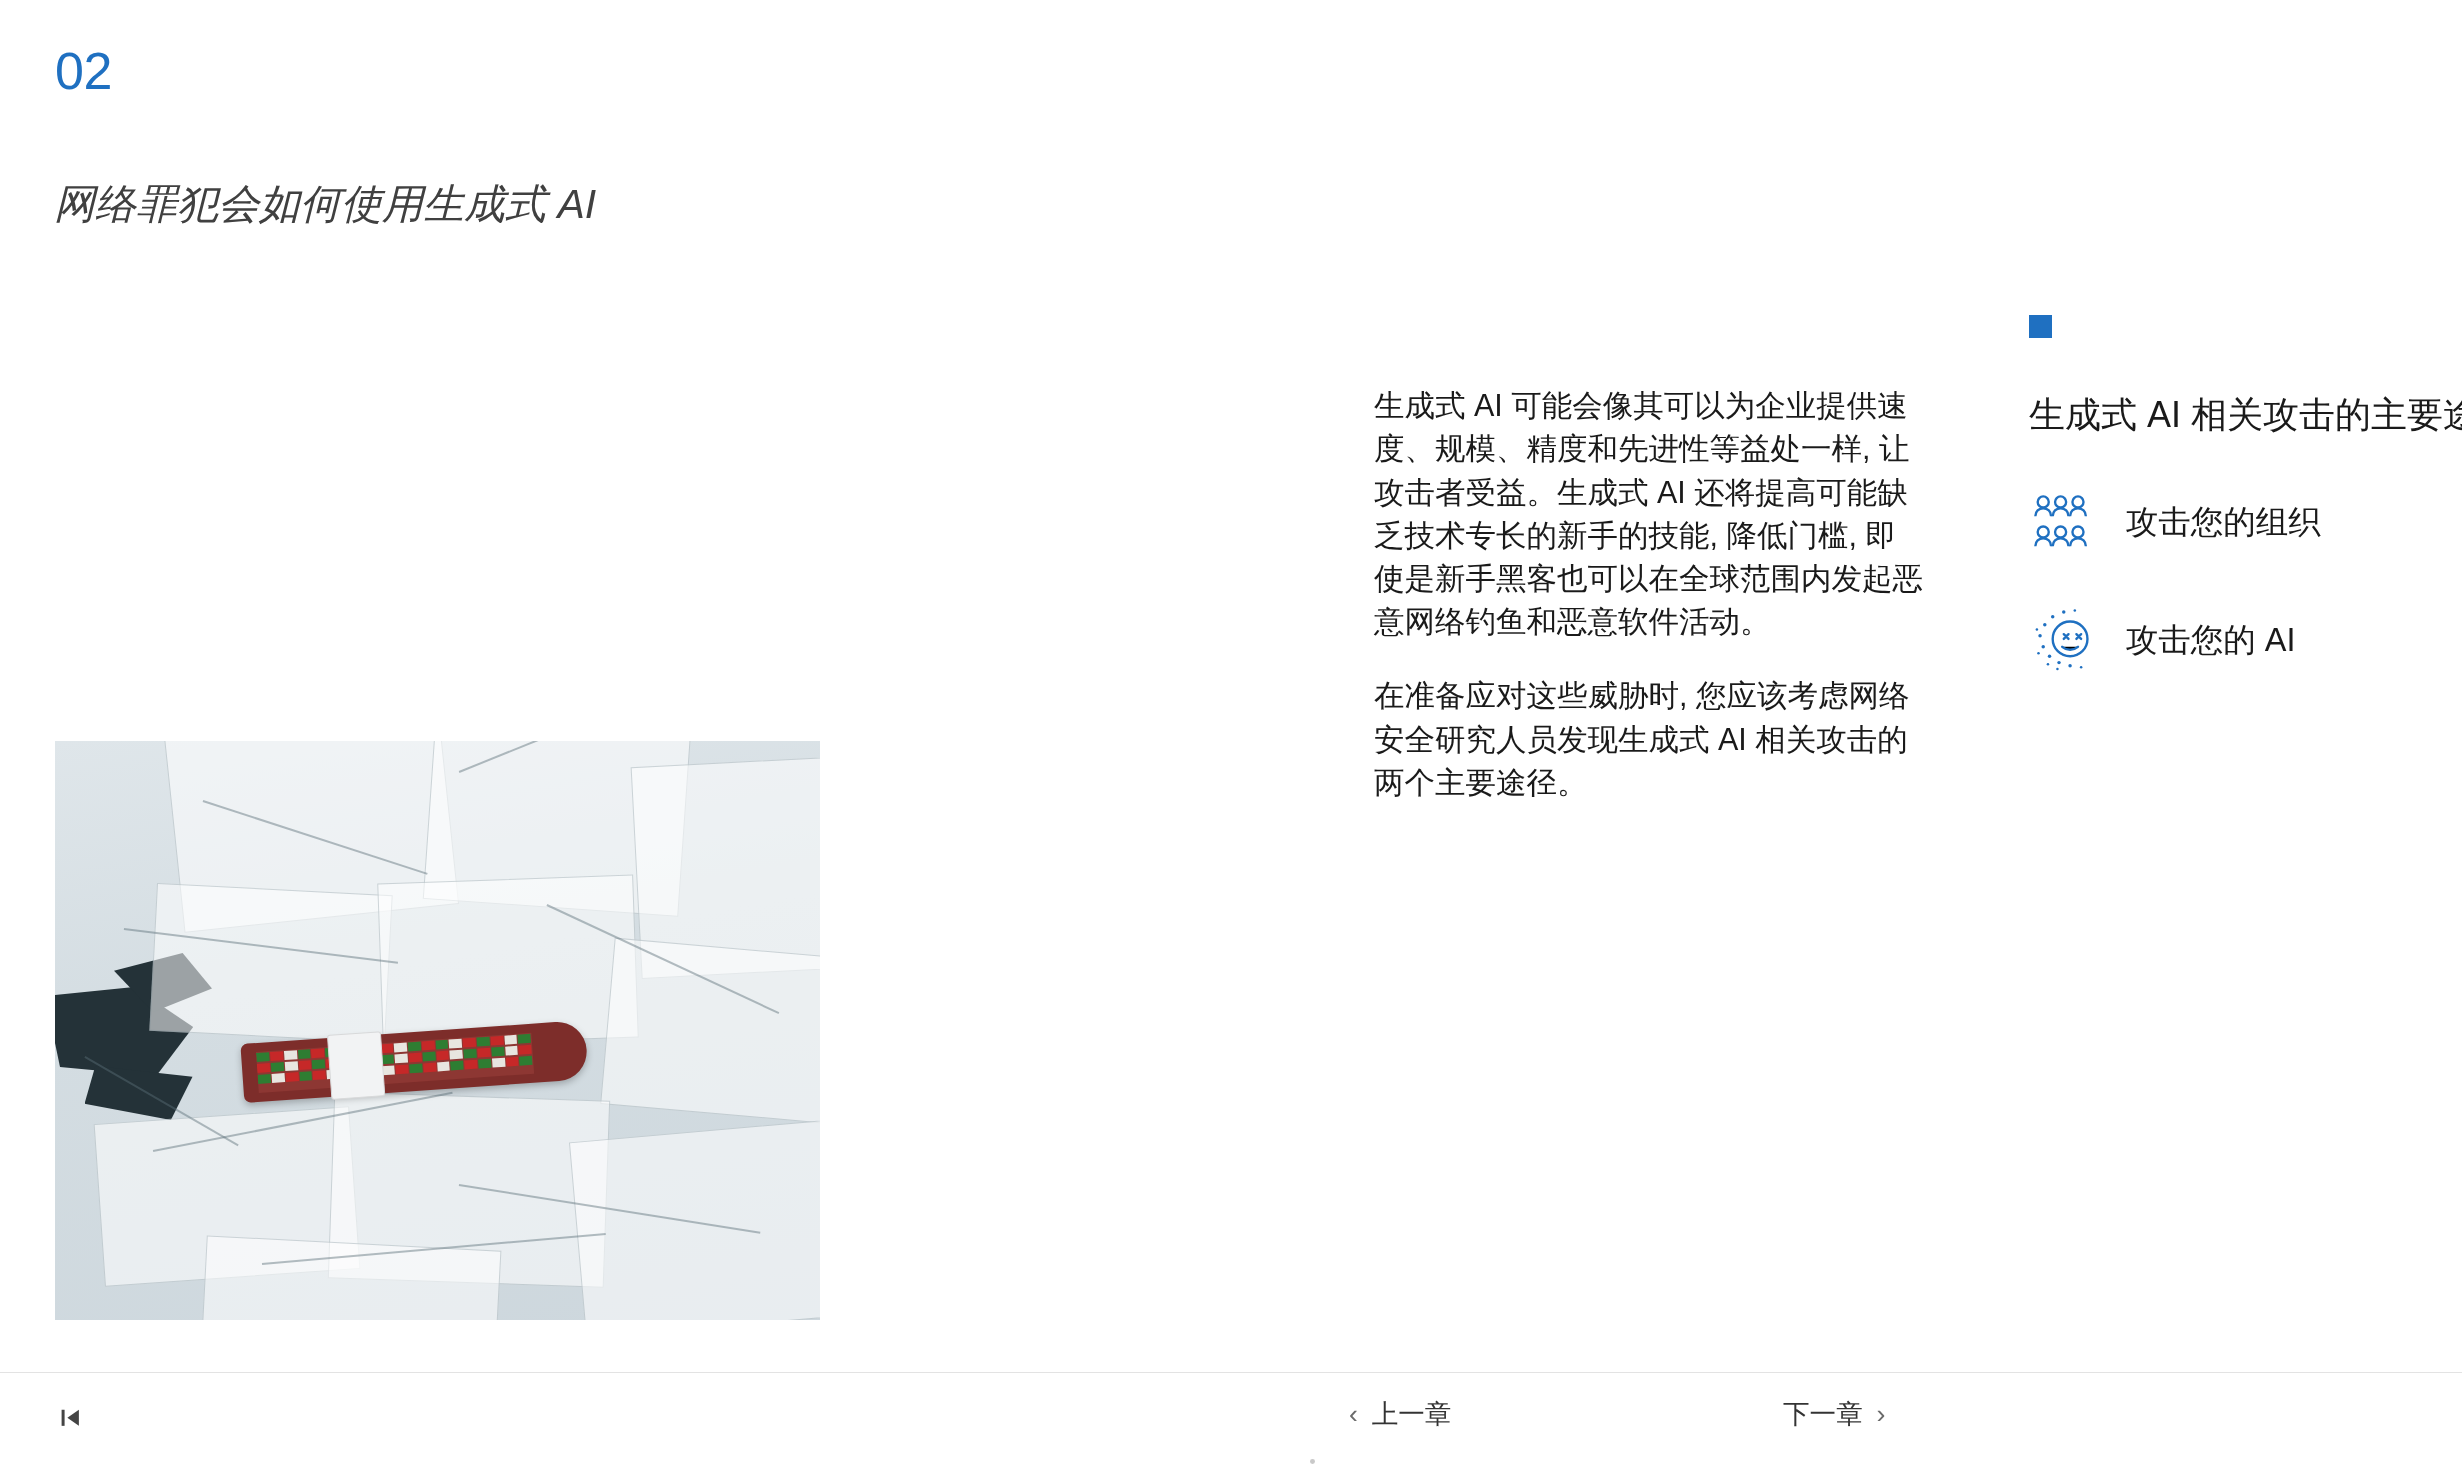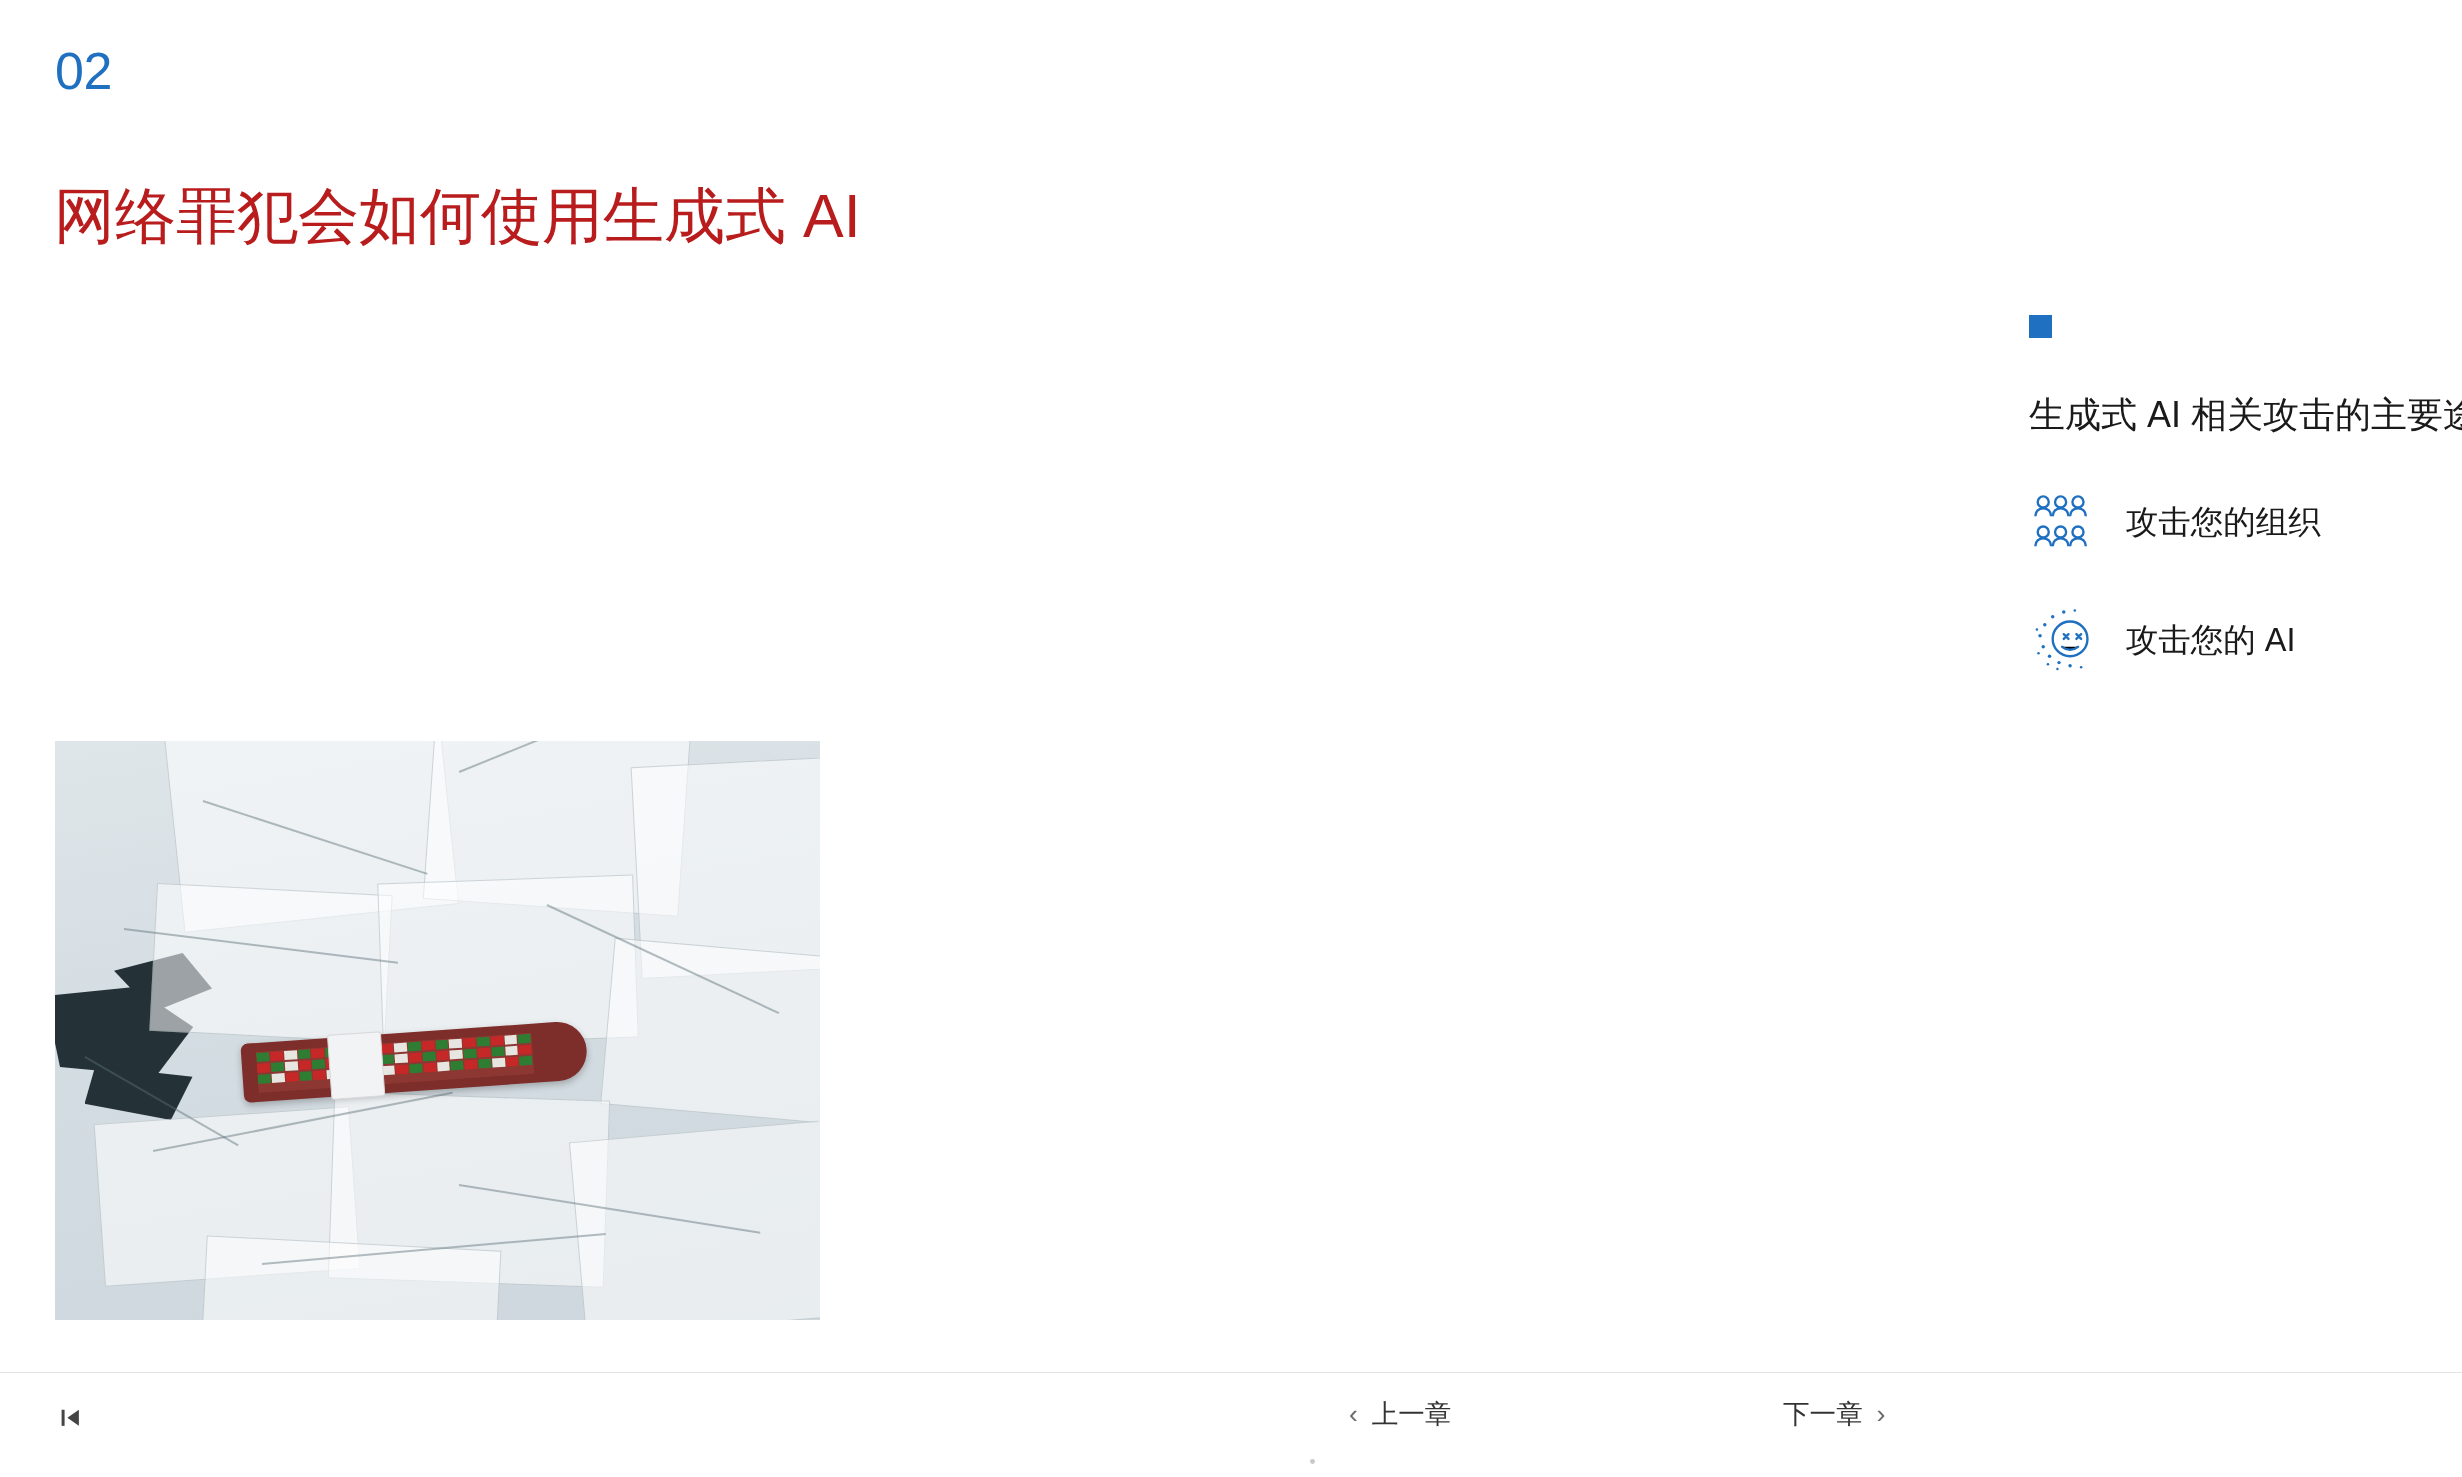--- a/index.html
+++ b/index.html
@@ -25,26 +25,27 @@
     font-size: 52px;
     line-height: 1;
     color: #1f70c1;
     font-weight: 400;
     letter-spacing: -0.5px;
   }
   .page-title {
     position: absolute;
     left: 54px;
     top: 181px;
-    font-size: 61px;
+    font-size: 41px;
     line-height: 1.15;
-    color: #b91c1c;
+    color: #404040;
     font-weight: 400;
     letter-spacing: 0px;
     white-space: nowrap;
+    font-style: italic;
   }
 
   
   .hero-image {
     position: absolute;
     left: 55px;
     top: 741px;
     width: 765px;
     height: 579px;
     background: linear-gradient(170deg, #dfe6ea 0%, #d4dde2 40%, #cdd7dd 100%);
@@ -310,20 +311,24 @@
           <div class="container-box" style="background:#c62828"></div>
           <div class="container-box" style="background:#2e7d32"></div>
           <div class="container-box" style="background:#e8e6e0"></div>
           <div class="container-box" style="background:#c62828"></div>
           <div class="container-box" style="background:#2e7d32"></div>
       </div>
       <div class="ship-bridge"></div>
     </div>
   </div>
 
+  <div class="body-col">
+    <p>生成式 AI 可能会像其可以为企业提供速度、规模、精度和先进性等益处一样, 让攻击者受益。生成式 AI 还将提高可能缺乏技术专长的新手的技能, 降低门槛, 即使是新手黑客也可以在全球范围内发起恶意网络钓鱼和恶意软件活动。</p>
+    <p>在准备应对这些威胁时, 您应该考虑网络安全研究人员发现生成式 AI 相关攻击的两个主要途径。</p>
+  </div>
 
   <div class="right-col">
     <div class="blue-square"></div>
     <div class="right-heading">生成式 AI 相关攻击的主要途径</div>
 
     <div class="path-item">
       <div class="path-icon">
         <svg viewBox="0 0 100 100" width="79" height="79" aria-hidden="true">
           <g fill="none" stroke="#1f70c1" stroke-width="3">
             <circle cx="18" cy="24" r="7"></circle>

